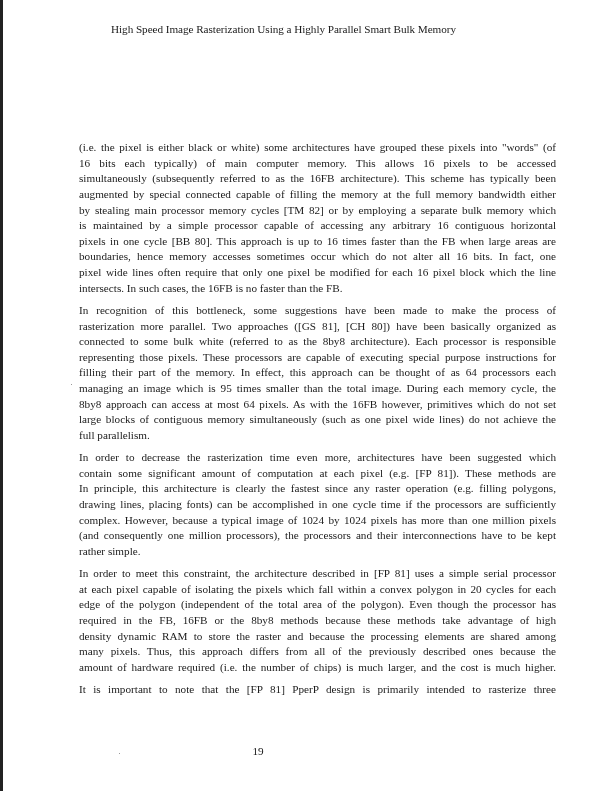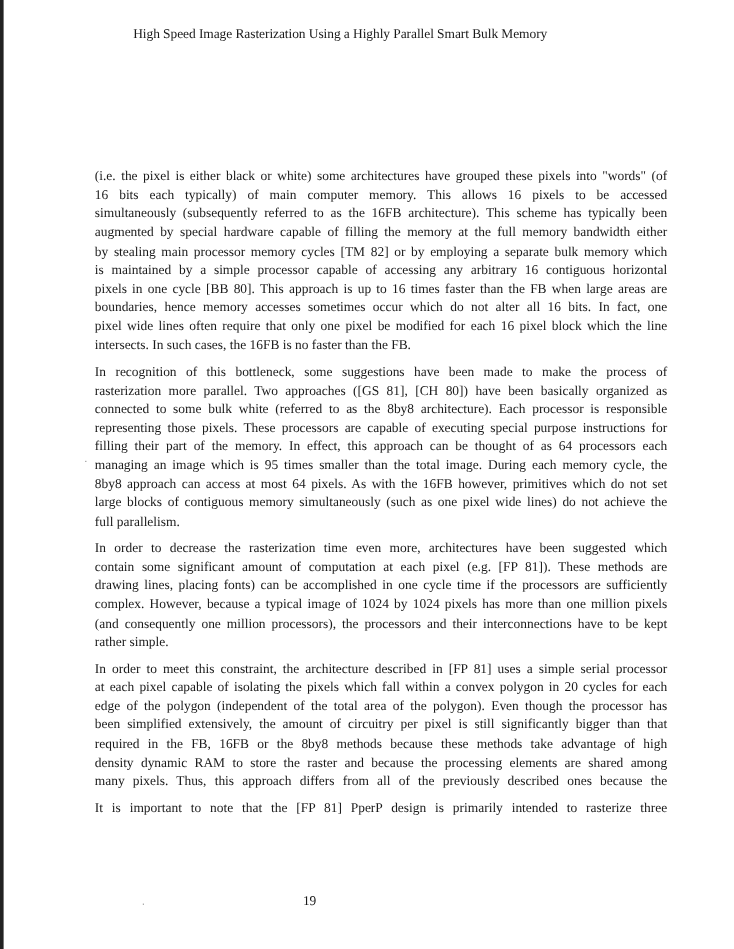--- a/index.html
+++ b/index.html
@@ -52,21 +52,21 @@
 <div class="edge-bar"></div>
 
 <div class="running-header">High Speed Image Rasterization Using a Highly Parallel Smart Bulk Memory</div>
 
 <div class="body-text">
 
   <div class="para">
     <span class="ln">(i.e. the pixel is either black or white) some architectures have grouped these pixels into "words" (of</span>
     <span class="ln">16 bits each typically) of main computer memory. This allows 16 pixels to be accessed</span>
     <span class="ln">simultaneously (subsequently referred to as the 16FB architecture). This scheme has typically been</span>
-    <span class="ln">augmented by special hardware capable of filling the memory at the full memory bandwidth either</span>
+    <span class="ln">augmented by special connected capable of filling the memory at the full memory bandwidth either</span>
     <span class="ln">by stealing main processor memory cycles [TM 82] or by employing a separate bulk memory which</span>
     <span class="ln">is maintained by a simple processor capable of accessing any arbitrary 16 contiguous horizontal</span>
     <span class="ln">pixels in one cycle [BB 80]. This approach is up to 16 times faster than the FB when large areas are</span>
     <span class="ln">boundaries, hence memory accesses sometimes occur which do not alter all 16 bits. In fact, one</span>
     <span class="ln">pixel wide lines often require that only one pixel be modified for each 16 pixel block which the line</span>
     <span class="ln last">intersects. In such cases, the 16FB is no faster than the FB.</span>
   </div>
 
   <div class="para">
     <span class="ln">In recognition of this bottleneck, some suggestions have been made to make the process of</span>
@@ -76,34 +76,35 @@
     <span class="ln">filling their part of the memory. In effect, this approach can be thought of as 64 processors each</span>
     <span class="ln">managing an image which is 95 times smaller than the total image. During each memory cycle, the</span>
     <span class="ln">8by8 approach can access at most 64 pixels. As with the 16FB however, primitives which do not set</span>
     <span class="ln">large blocks of contiguous memory simultaneously (such as one pixel wide lines) do not achieve the</span>
     <span class="ln last">full  parallelism.</span>
   </div>
 
   <div class="para">
     <span class="ln">In order to decrease the rasterization time even more, architectures have been suggested which</span>
     <span class="ln">contain some significant amount of computation at each pixel (e.g. [FP 81]). These methods are</span>
+    <span class="ln">In principle, this architecture is clearly the fastest since any raster operation (e.g. filling polygons,</span>
     <span class="ln">drawing lines, placing fonts) can be accomplished in one cycle time if the processors are sufficiently</span>
     <span class="ln">complex. However, because a typical image of 1024 by 1024 pixels has more than one million pixels</span>
     <span class="ln">(and consequently one million processors), the processors and their interconnections have to be kept</span>
     <span class="ln last">rather  simple.</span>
   </div>
 
   <div class="para">
     <span class="ln">In order to meet this constraint, the architecture described in [FP 81] uses a simple serial processor</span>
     <span class="ln">at each pixel capable of isolating the pixels which fall within a convex polygon in 20 cycles for each</span>
     <span class="ln">edge of the polygon (independent of the total area of the polygon). Even though the processor has</span>
-    <span class="ln">been simplified extensively, the amount of circuitry per pixel is still significantly bigger than that</span>
     <span class="ln">required in the FB, 16FB or the 8by8  methods because these methods take advantage of high</span>
     <span class="ln">density dynamic RAM to store the raster and because the processing elements are shared among</span>
     <span class="ln">many pixels. Thus, this approach differs from all of the previously described ones because the</span>
+    <span class="ln">amount of hardware required (i.e. the number of chips) is much larger, and the cost is much higher.</span>
   </div>
 
   <div class="para">
     <span class="ln">It is important to note that the [FP 81] PperP design is primarily intended to rasterize three</span>
   </div>
 
 </div>
 
 <div class="page-number">19</div>
 

